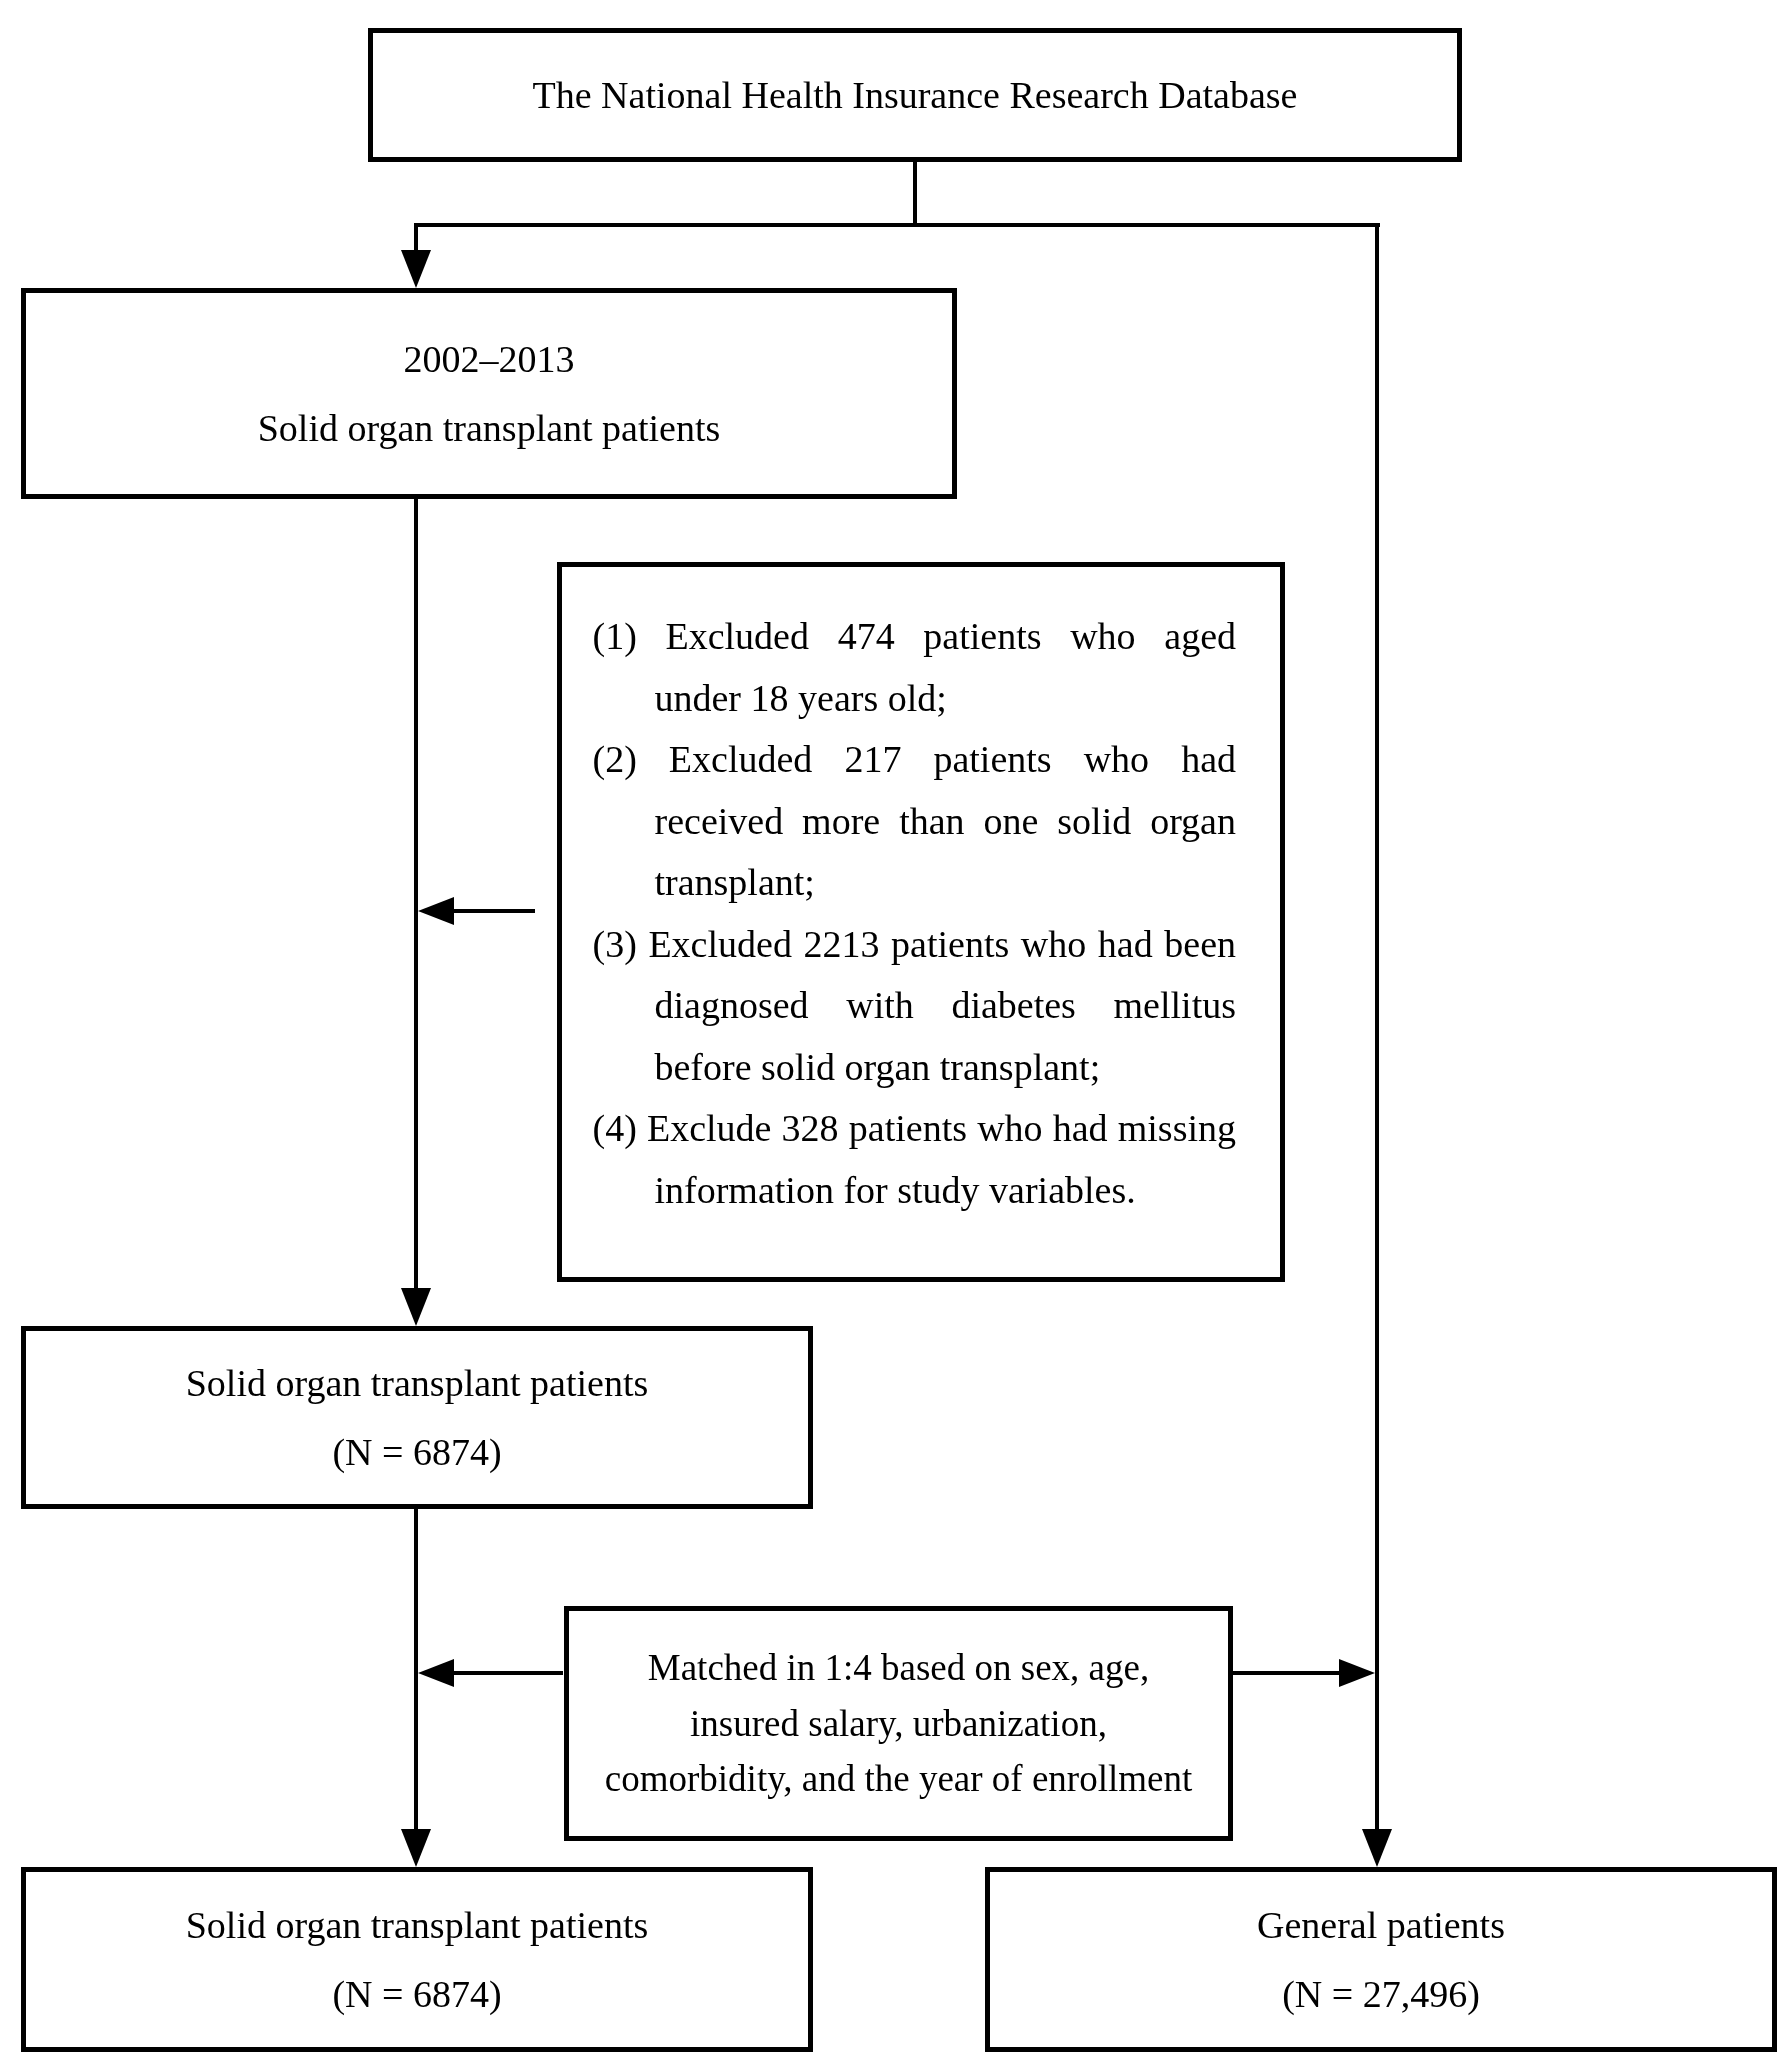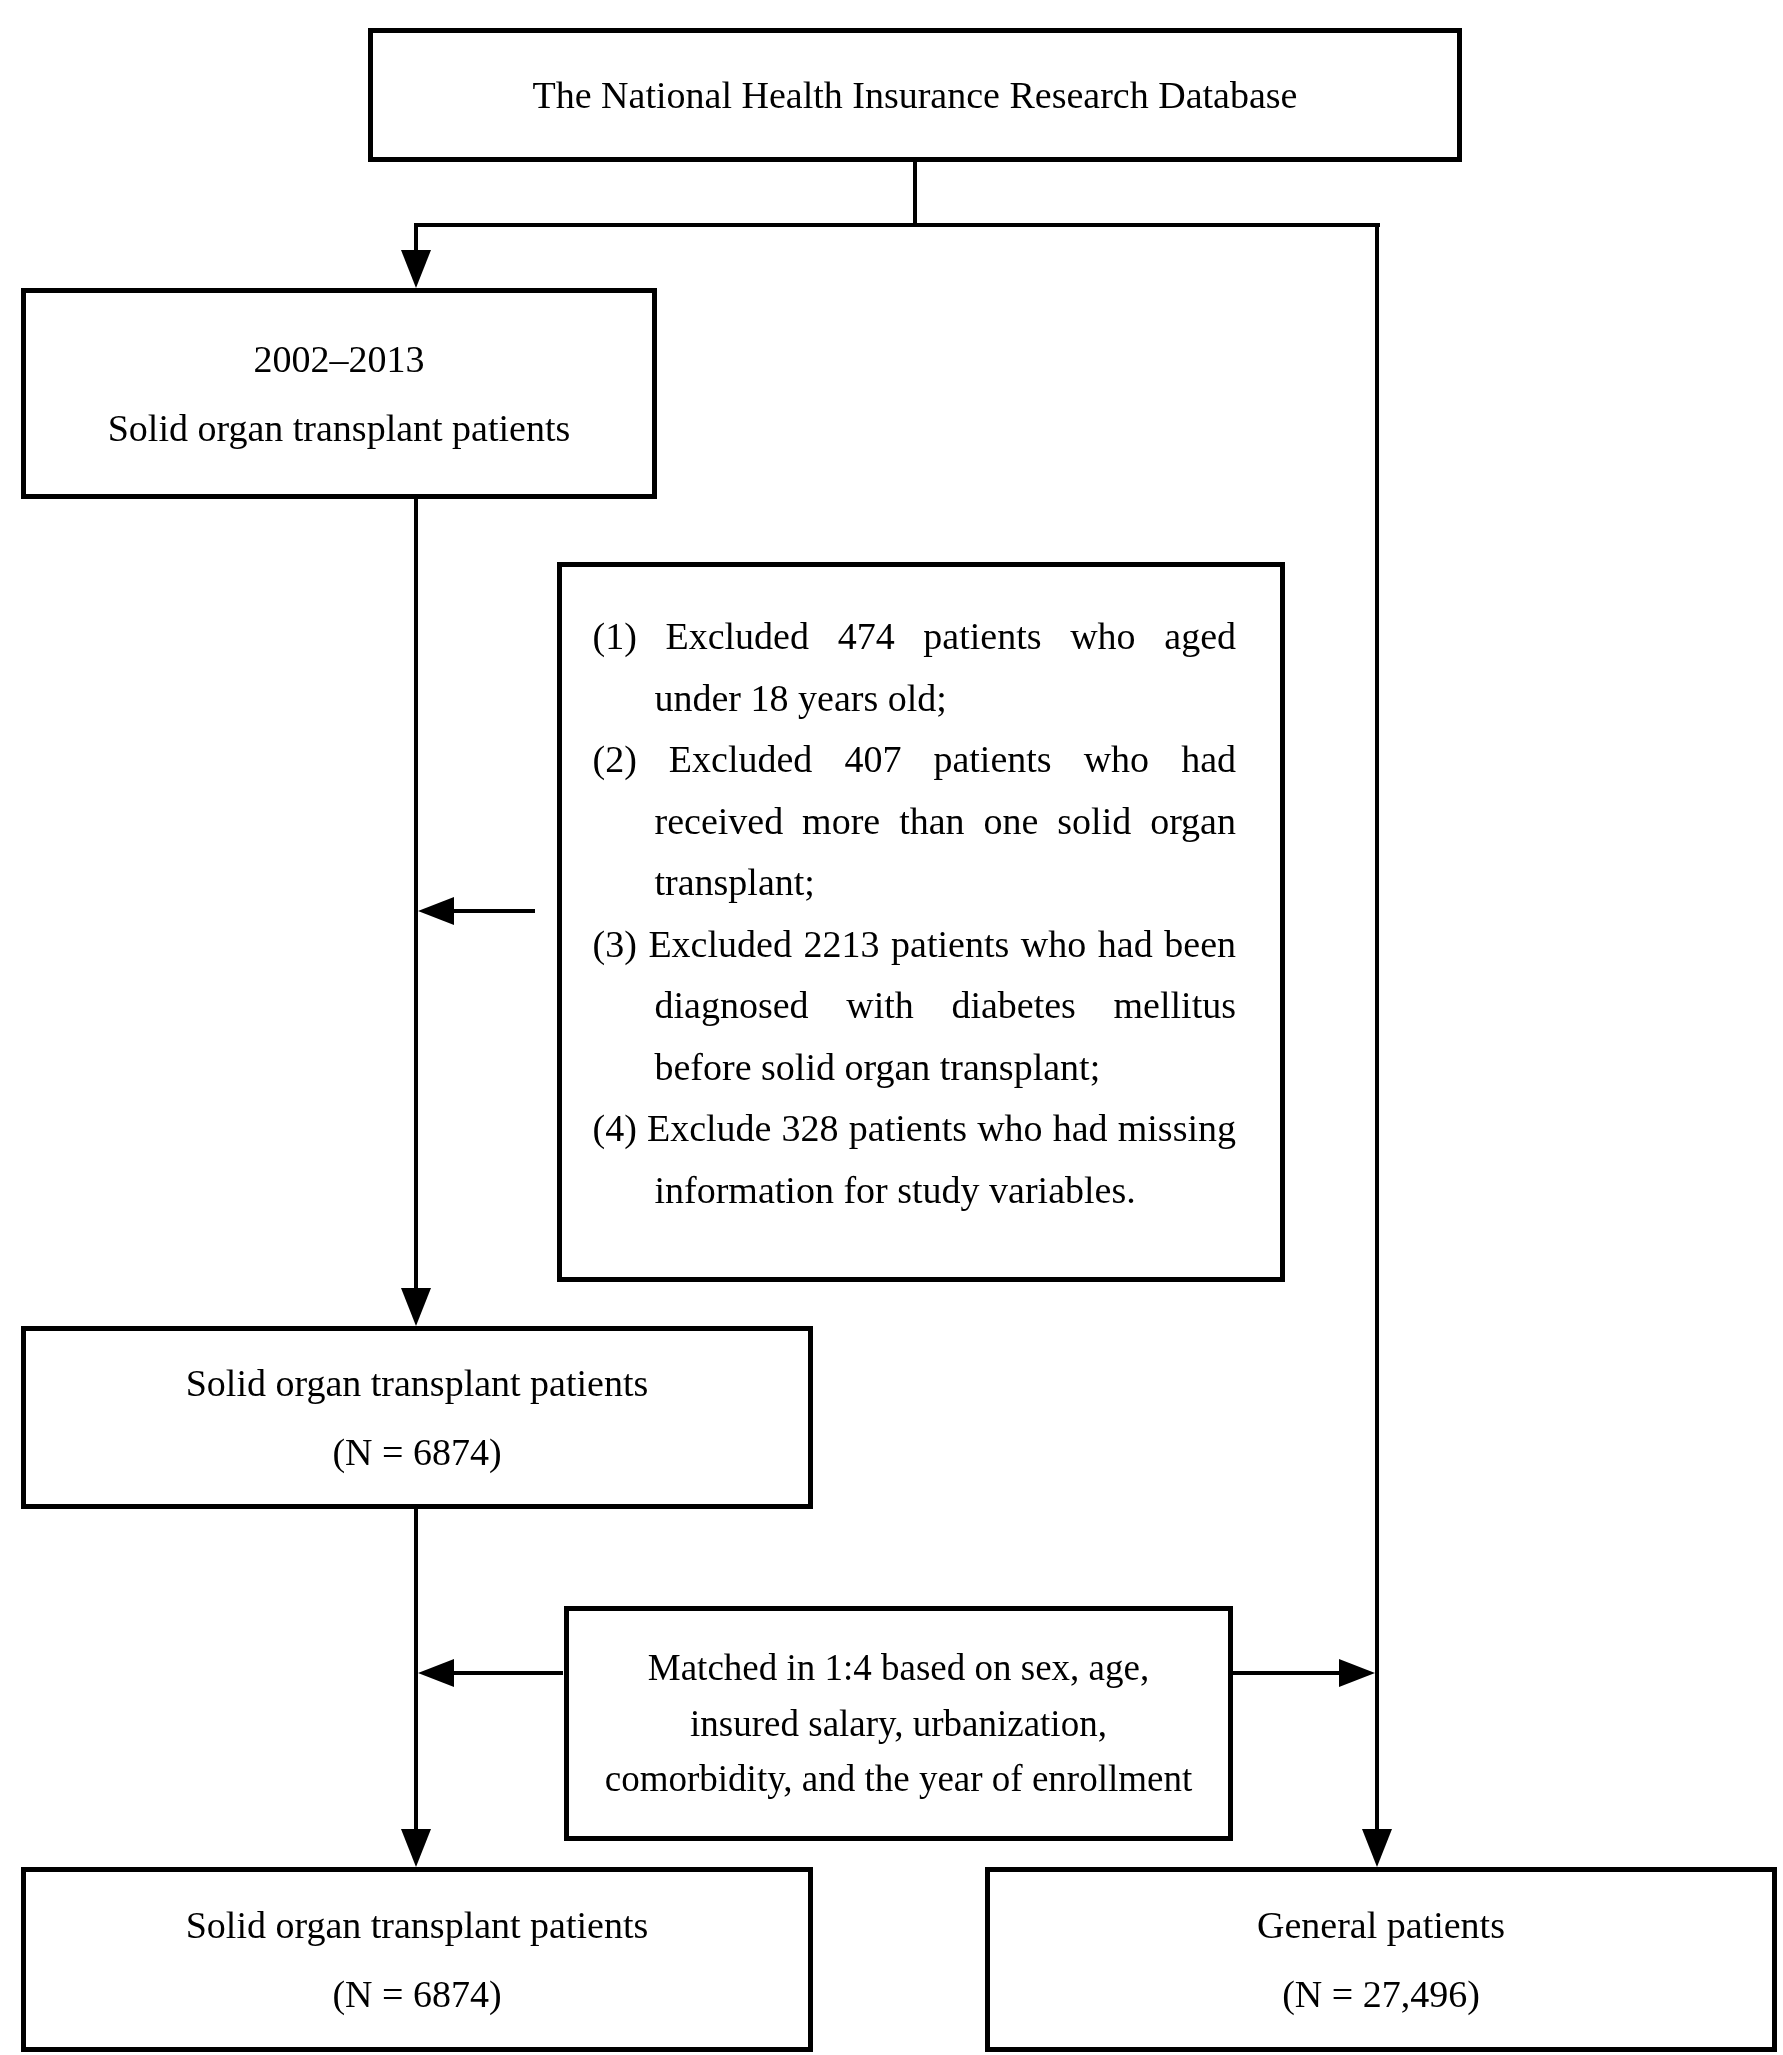--- a/index.html
+++ b/index.html
@@ -53,21 +53,21 @@
     border-right: 36px solid #000000;
   }
   .arrow-right {
     position: absolute;
     width: 0; height: 0;
     border-top: 14.4px solid transparent;
     border-bottom: 14.4px solid transparent;
     border-left: 36px solid #000000;
   }
   #database-box   { left: 368px;  top: 28px;   width: 1094px; height: 134px; font-size: 38px; }
-  #cohort-box     { left: 21px;   top: 288px;  width: 636px; height: 211px; }
+  #cohort-box     { left: 21px;   top: 288px;  width: 936px; height: 211px; }
   #exclusion-box  {
     left: 535px;  top: 562px; width: 728px; height: 720px;
     display: block;
     text-align: left;
     padding: 39px 44px 0 30.5px;
     font-size: 38px;
     line-height: 1.62;
     margin-left: 22px;
   }
   .excl-item {
@@ -103,21 +103,21 @@
   <div class="box plain" id="cohort-box">
     <span class="line">2002–2013</span>
     <span class="line">Solid organ transplant patients</span>
   </div>
 
   <div class="connector" style="left:414px; top:499px; width:4.4px; height:791px;"></div>
   <div class="arrow-down" style="left:401px; top:1288px;"></div>
 
   <div class="box" id="exclusion-box">
     <p class="excl-item">(1) Excluded 474 patients who aged under 18 years old;</p>
-    <p class="excl-item">(2) Excluded 407 patients who had received more than one solid organ transplant;</p>
+    <p class="excl-item">(2) Excluded 217 patients who had received more than one solid organ transplant;</p>
     <p class="excl-item">(3) Excluded 2213 patients who had been diagnosed with diabetes mellitus before solid organ transplant;</p>
     <p class="excl-item">(4) Exclude 328 patients who had missing information for study variables.</p>
   </div>
 
   <div class="connector" style="left:454px; top:909px; width:81px; height:4.4px;"></div>
   <div class="arrow-left" style="left:418px; top:897px;"></div>
 
   <div class="box plain" id="after-exclusion-box">
     <span class="line">Solid organ transplant patients</span>
     <span class="line">(N = 6874)</span>

